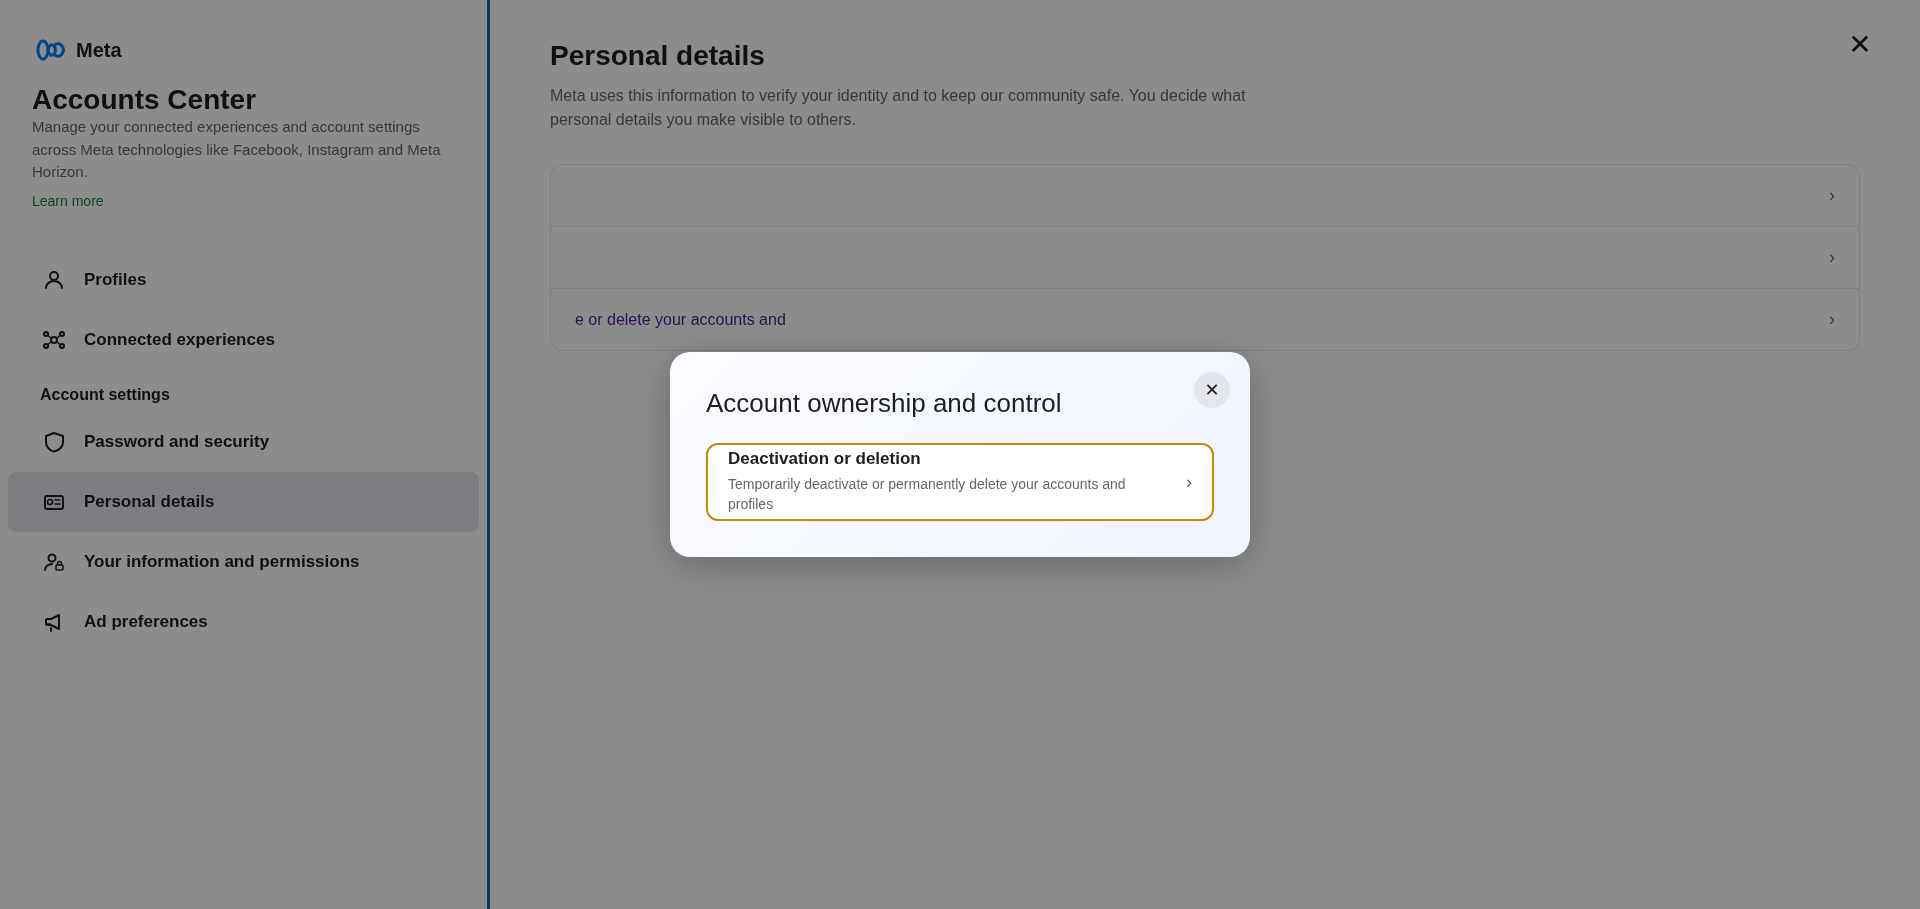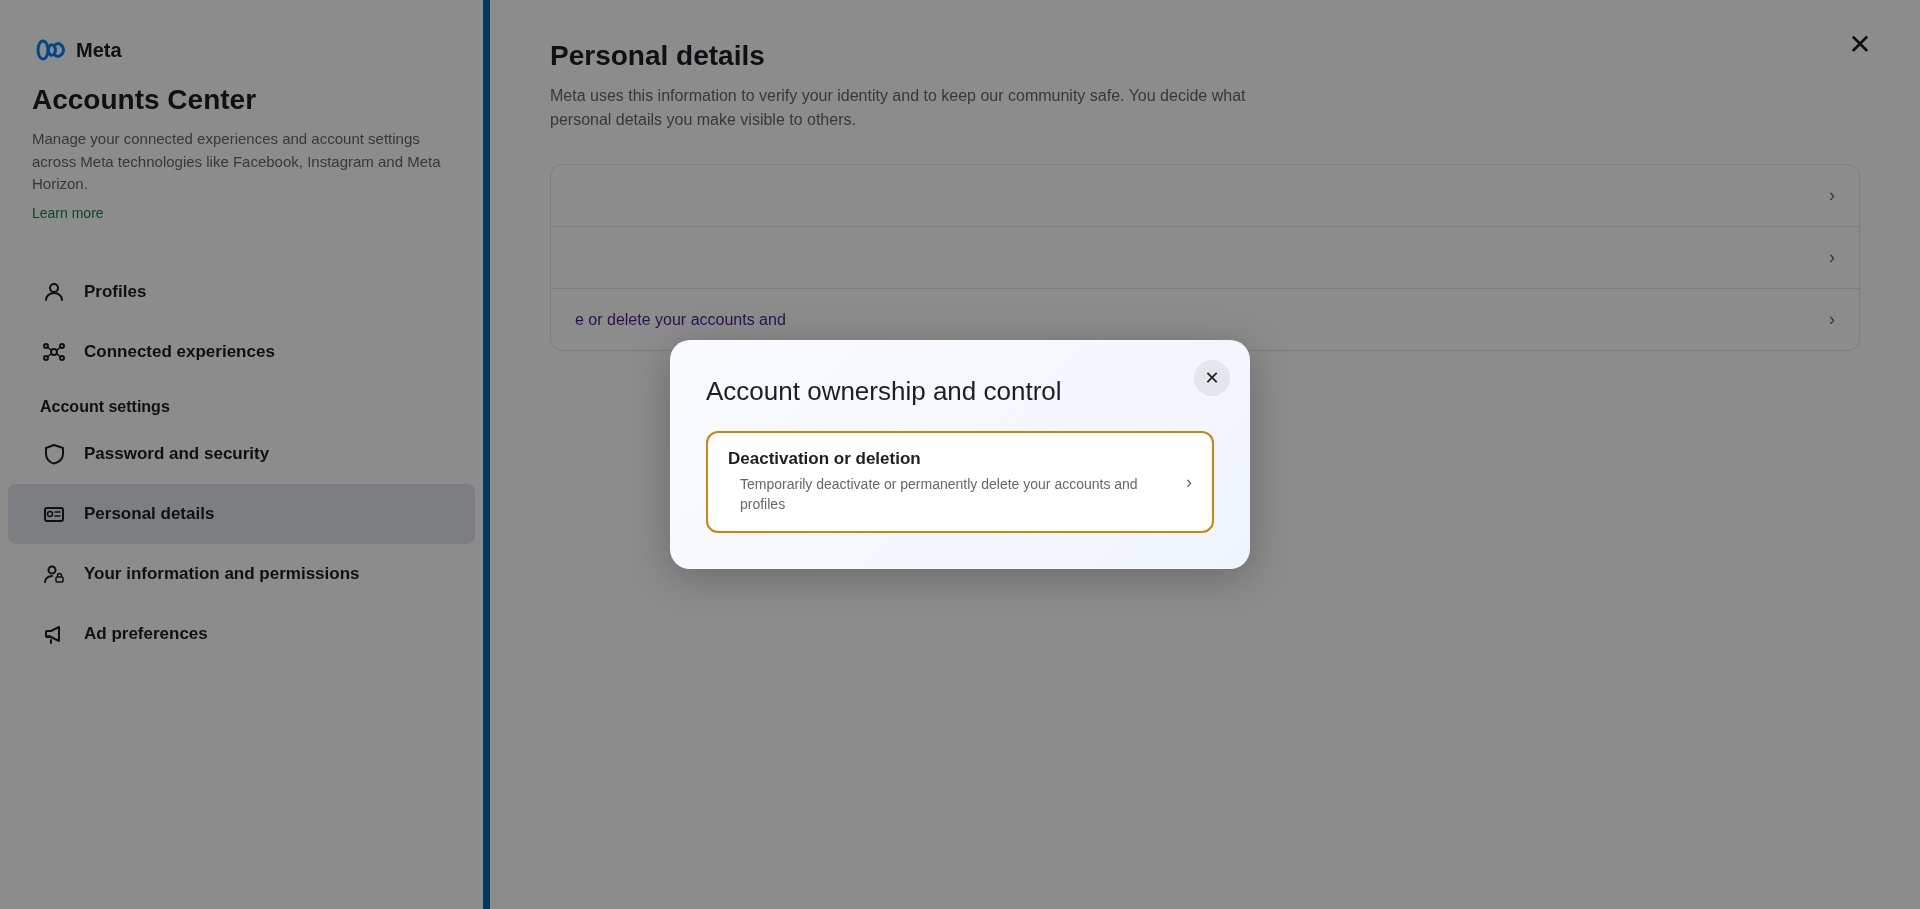--- a/index.html
+++ b/index.html
@@ -27,21 +27,21 @@
       background: rgba(0,0,0,0.45);
       z-index: 10;
     }
 
     
     .sidebar {
       width: 490px;
       background: #fff;
       height: 100%;
       padding: 32px 0 0 0;
-      border-right: 7px solid #0369a1;
+      border-right: 3px solid #0369a1;
       flex-shrink: 0;
     }
 
     .sidebar-header {
       padding: 0 32px 24px 32px;
     }
 
     .meta-logo {
       display: flex;
       align-items: center;
@@ -51,21 +51,20 @@
 
     .meta-logo-icon {
       width: 36px;
       height: 36px;
     }
 
     .sidebar-title {
       font-size: 28px;
       font-weight: 700;
       color: #1c1e21;
-      margin-bottom: 12px;
     }
 
     .sidebar-desc {
       font-size: 15px;
       color: #65676b;
       line-height: 1.5;
       margin-bottom: 8px;
     }
 
     .learn-more {
@@ -227,21 +226,21 @@
     .modal-title {
       font-size: 26px;
       font-weight: 400;
       color: #1c1e21;
       margin-bottom: 24px;
     }
 
     .modal-option {
       border: 2.5px solid #c8870a;
       border-radius: 12px;
-      padding: 16px 20px;
+      padding: 4px 20px;
       display: flex;
       align-items: center;
       justify-content: flex-start;
       cursor: pointer;
       background: #fff;
       transition: background 0.15s;
     }
 
     .modal-option-text {
       flex: 1;
@@ -251,21 +250,20 @@
       font-size: 17px;
       font-weight: 600;
       color: #1c1e21;
       margin-bottom: 6px;
     }
 
     .modal-option-desc {
       font-size: 14px;
       color: #65676b;
       line-height: 1.4;
-      margin-left: 12px;
     }
 
     .modal-option-chevron {
       font-size: 18px;
       color: #65676b;
       margin-left: 16px;
     }
   </style>
 </head>
 <body>

